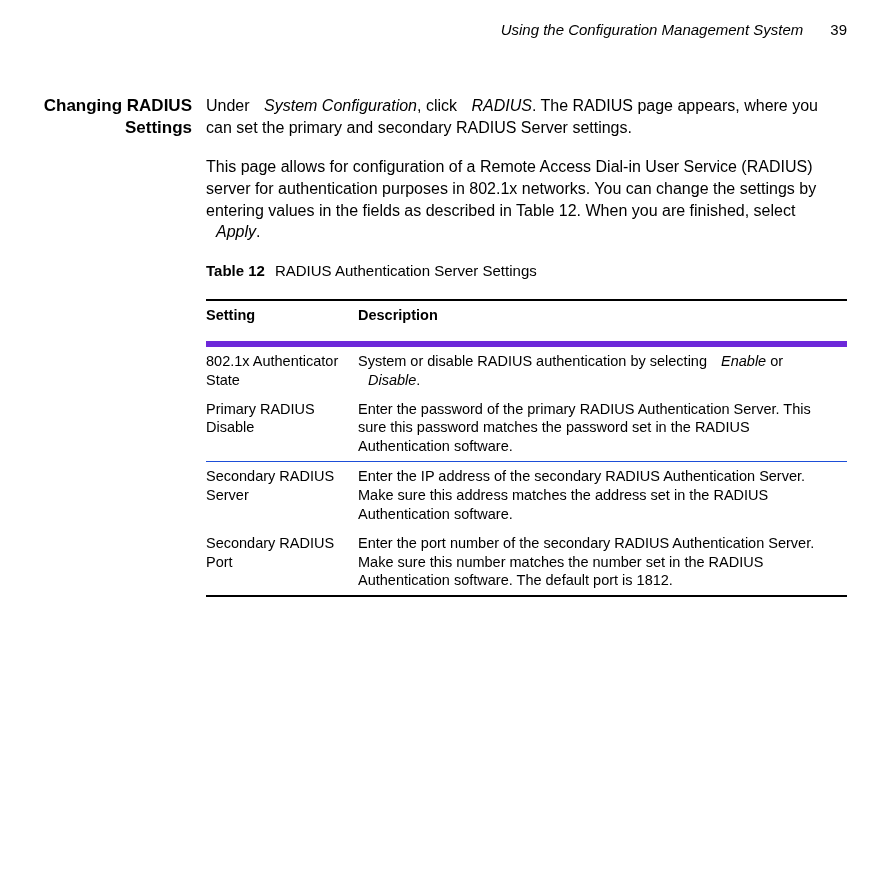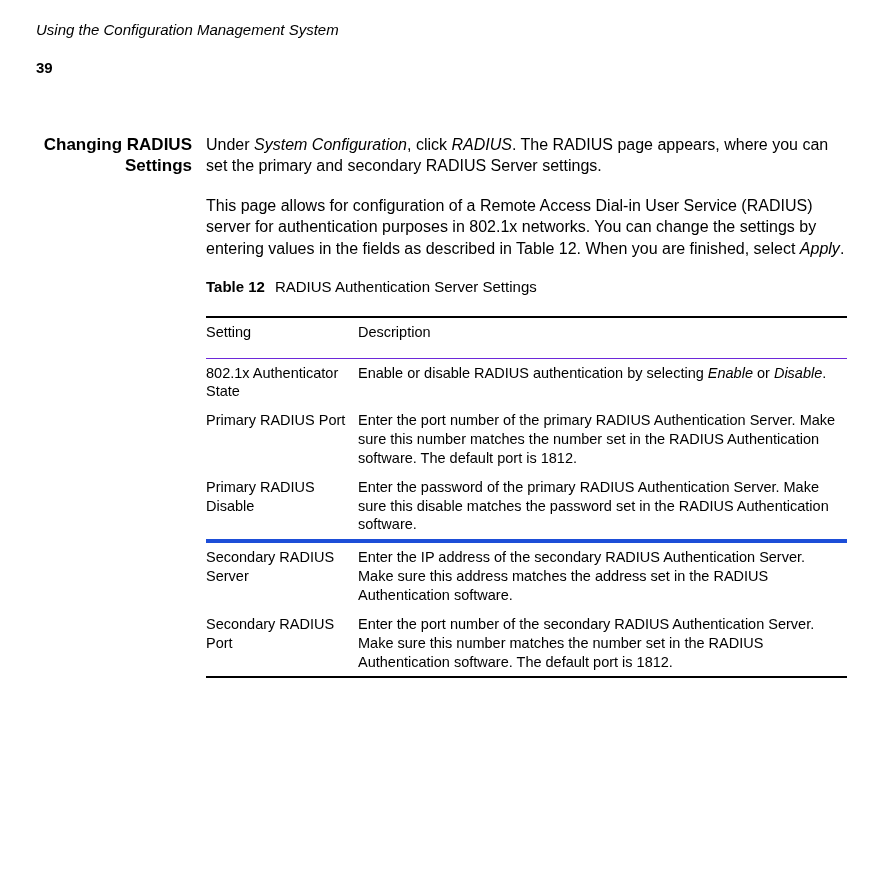--- a/index.html
+++ b/index.html
@@ -14,29 +14,28 @@
       color: #000;
       background: #fff;
       width: 895px;
       height: 871px;
       padding: 20px 48px 20px 36px;
     }
     .header {
       display: flex;
       justify-content: flex-end;
       align-items: baseline;
-      gap: 18px;
+      gap: 27px;
       margin-bottom: 55px;
       font-style: italic;
       font-size: 15px;
-      flex-direction: column;
     }
     .header .page-num {
       font-style: normal;
-      font-weight: bold;
+      font-weight: normal;
     }
     .content {
       display: flex;
       align-items: flex-start;
     }
     .left-col {
       width: 170px;
       flex-shrink: 0;
       text-align: right;
       padding-right: 14px;
@@ -49,48 +48,49 @@
     .right-col {
       flex: 1;
     }
     .para {
       font-size: 16px;
       line-height: 1.35;
       margin-bottom: 18px;
     }
     .italic {
       font-style: italic;
+      margin-left: 10px;
     }
     .table-label {
       font-size: 15px;
       margin-bottom: 18px;
     }
     .table-label b {
       font-weight: bold;
       margin-right: 10px;
     }
     table.settings {
       width: 100%;
       border-collapse: collapse;
       font-size: 14.5px;
       line-height: 1.3;
     }
     table.settings thead th {
       text-align: left;
-      font-weight: normal;
+      font-weight: bold;
       border-top: 2px solid #000;
-      border-bottom: 1px solid #6d28d9;
+      border-bottom: 6px solid #6d28d9;
       padding: 5px 8px 16px 0;
     }
     table.settings td {
       padding: 5px 8px 5px 0;
       vertical-align: top;
     }
     table.settings tr.sep td {
-      border-top: 4px solid #1d4ed8;
+      border-top: 1px solid #1d4ed8;
     }
     table.settings tbody {
       border-bottom: 2px solid #000;
     }
     .col-setting {
       width: 152px;
     }
   </style>
 </head>
 <body>
@@ -122,30 +122,26 @@
       <thead>
         <tr>
           <th class="col-setting">Setting</th>
           <th>Description</th>
         </tr>
       </thead>
       <tbody>
         <tr>
           <td>802.1x Authenticator State</td>
           <td>
-            <span>Enable or disable RADIUS authentication by selecting </span><span class="italic">Enable</span><span> or </span><span class="italic">Disable</span><span>.</span>
+            <span>System or disable RADIUS authentication by selecting </span><span class="italic">Enable</span><span> or </span><span class="italic">Disable</span><span>.</span>
           </td>
         </tr>
         <tr>
-          <td>Primary RADIUS Port</td>
-          <td>Enter the port number of the primary RADIUS Authentication Server. Make sure this number matches the number set in the RADIUS Authentication software. The default port is 1812.</td>
-        </tr>
-        <tr>
           <td>Primary RADIUS Disable</td>
-          <td>Enter the password of the primary RADIUS Authentication Server. Make sure this disable matches the password set in the RADIUS Authentication software.</td>
+          <td>Enter the password of the primary RADIUS Authentication Server. This sure this password matches the password set in the RADIUS Authentication software.</td>
         </tr>
         <tr class="sep">
           <td>Secondary RADIUS Server</td>
           <td>Enter the IP address of the secondary RADIUS Authentication Server. Make sure this address matches the address set in the RADIUS Authentication software.</td>
         </tr>
         <tr>
           <td>Secondary RADIUS Port</td>
           <td>Enter the port number of the secondary RADIUS Authentication Server. Make sure this number matches the number set in the RADIUS Authentication software. The default port is 1812.</td>
         </tr>
       </tbody>

